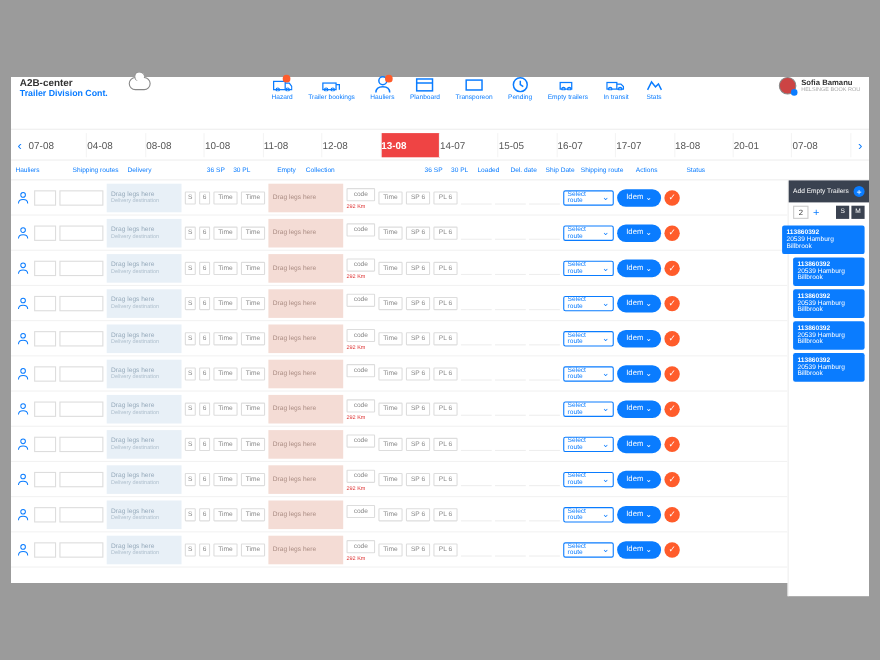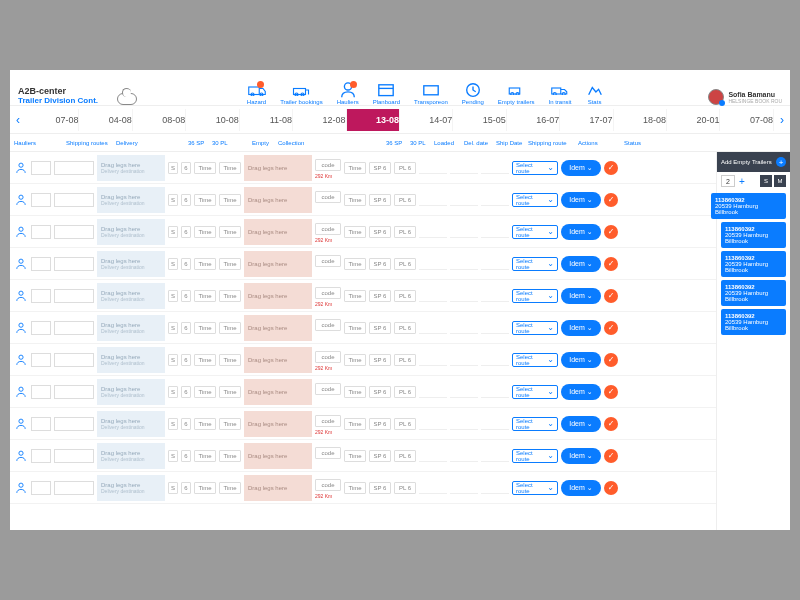--- a/index.html
+++ b/index.html
@@ -1,19 +1,19 @@
 <!DOCTYPE html>
 <html><head>
 <meta charset="utf-8">
 <style>
 * { margin:0; padding:0; box-sizing:border-box; font-family:Arial,sans-serif; }
 body { background:#9b9b9b; width:800px; height:600px; overflow:hidden; }
 .app { position:absolute; top:70px; left:10px; width:780px; height:460px; background:#fff; font-size:8px; color:#333; }
 
-.topbar { display:flex; align-items:flex-end; height:36px; border-bottom:1px solid #eee; padding:0 8px; gap:4px; }
+.topbar { display:flex; align-items:flex-start; height:48px; border-bottom:1px solid #eee; padding:0 8px; gap:4px; }
 .brand { width:90px; }
 .brand .t1 { font-weight:bold; font-size:9px; }
 .brand .t2 { color:#0a7cff; font-size:8px;font-weight:bold; }
 .weather { width:30px; display:flex; justify-content:center; }
 .cloud { width:20px; height:12px; border:1.5px solid #888; border-radius:10px; position:relative; }
 .cloud::before { content:''; position:absolute; top:-6px; left:4px; width:8px; height:8px; border:1.5px solid #888; border-radius:50%; border-bottom:none; border-right:none; background:#fff; }
 
 .navitems { display:flex; gap:14px; flex:1; justify-content:center; }
 .navitem { display:flex; flex-direction:column; align-items:center; gap:2px; color:#0a7cff; font-size:6px; cursor:pointer; position:relative; }
 .navicon { width:18px; height:14px; display:flex; align-items:center; justify-content:center; }
@@ -22,22 +22,22 @@
 
 .user { display:flex; align-items:center; gap:4px; font-size:7px; color:#333; }
 .avatar { width:16px; height:16px; border-radius:50%; background:#c44; border:1px solid #888; position:relative; }
 .avatar::after { content:''; position:absolute; right:-2px; bottom:-2px; width:6px; height:6px; background:#0a7cff; border-radius:50%; }
 .user .nm { font-weight:bold; }
 .user .sub { color:#aaa; font-size:5px; }
 
 .datebar { display:flex; align-items:center; height:28px; border-bottom:1px solid #eee; }
 .arrow { width:16px; text-align:center; color:#0a7cff; font-size:12px; cursor:pointer; }
 .dates { display:flex; flex:1; }
-.date { flex:1; text-align:right; padding:6px 0; font-size:9px; color:#555; cursor:pointer; border-right:1px solid #f4f4f4; }
-.date.active { background:#be185d; color:#fff; font-weight:bold; }
+.date { flex:1; text-align:left; padding:6px 0; font-size:9px; color:#555; cursor:pointer; border-right:1px solid #f4f4f4; }
+.date.active { background:#ef4444; color:#fff; font-weight:bold; }
 
 .colhdr { display:flex; height:18px; align-items:center; font-size:6px; color:#0a7cff; border-bottom:1px solid #eee; padding:0 4px; gap:2px; }
 .colhdr > div { white-space:nowrap; }
 
 .body { display:flex; height:378px; }
 .grid { flex:1; overflow:hidden; }
 .row { display:flex; align-items:center; height:32px; border-bottom:1px solid #f2f2f2; padding:0 4px; gap:3px; }
 
 .hicon { width:14px; height:14px; }
 .hicon svg { stroke:#0a7cff; fill:none; stroke-width:1.3; }

